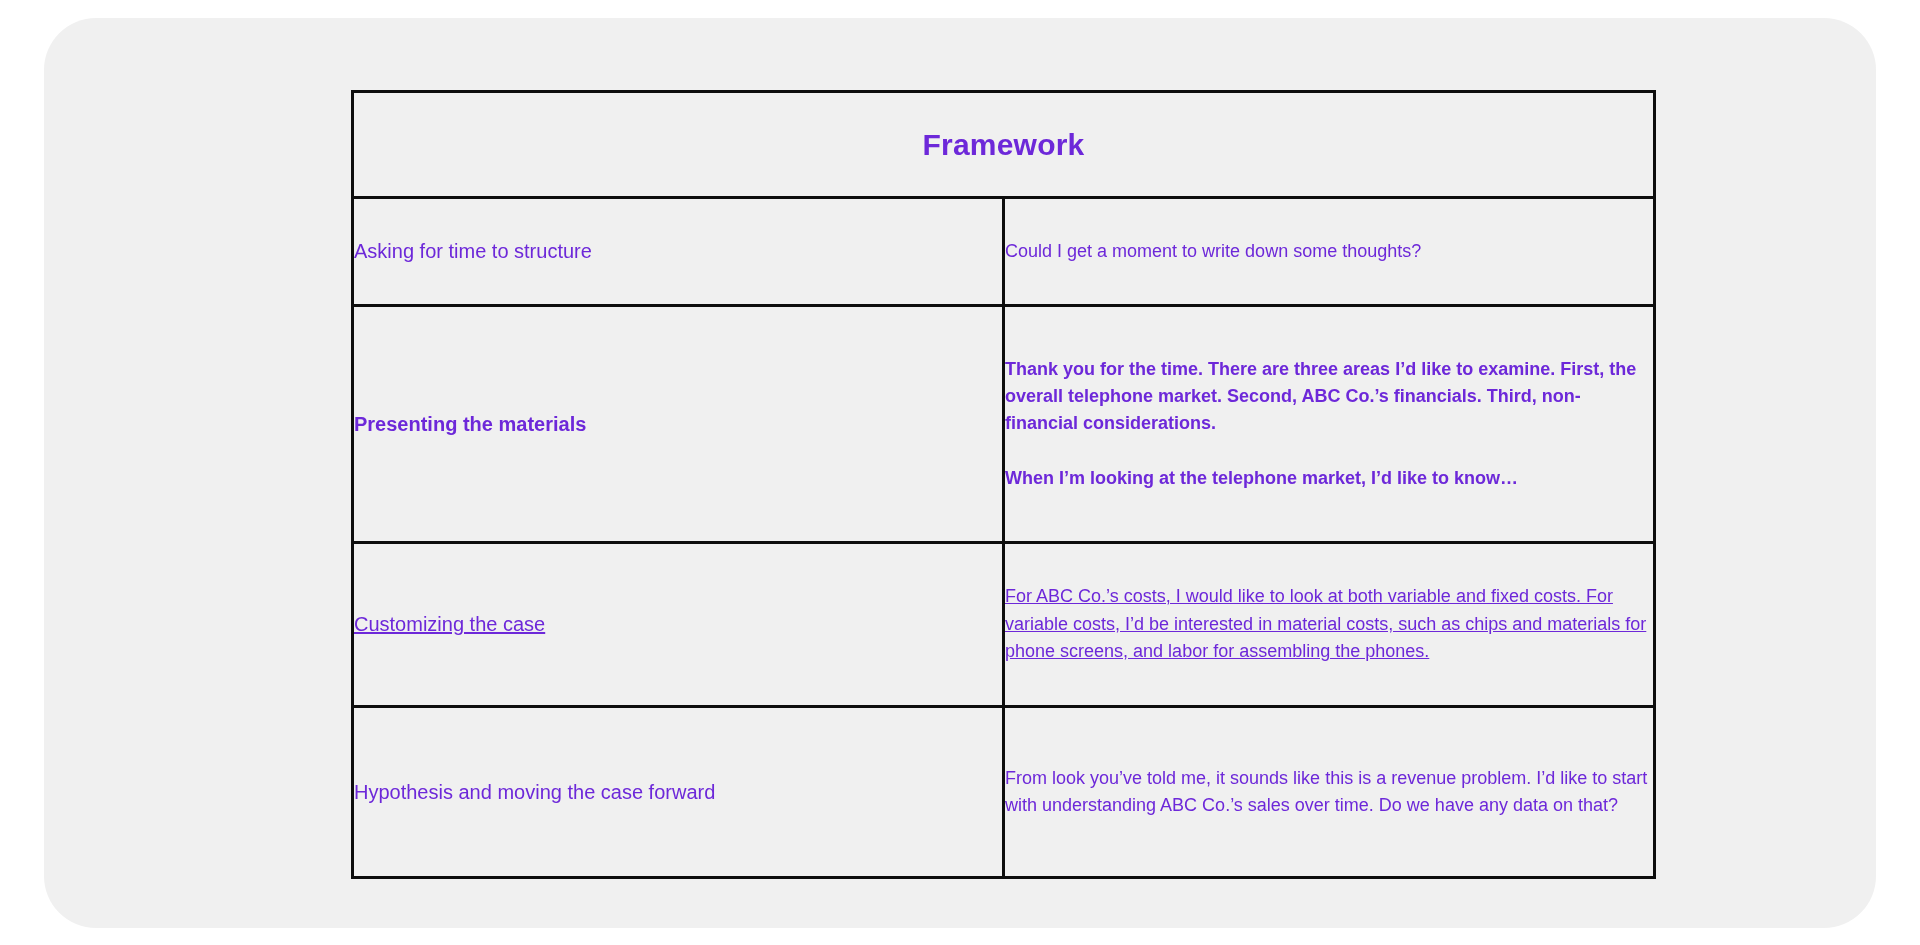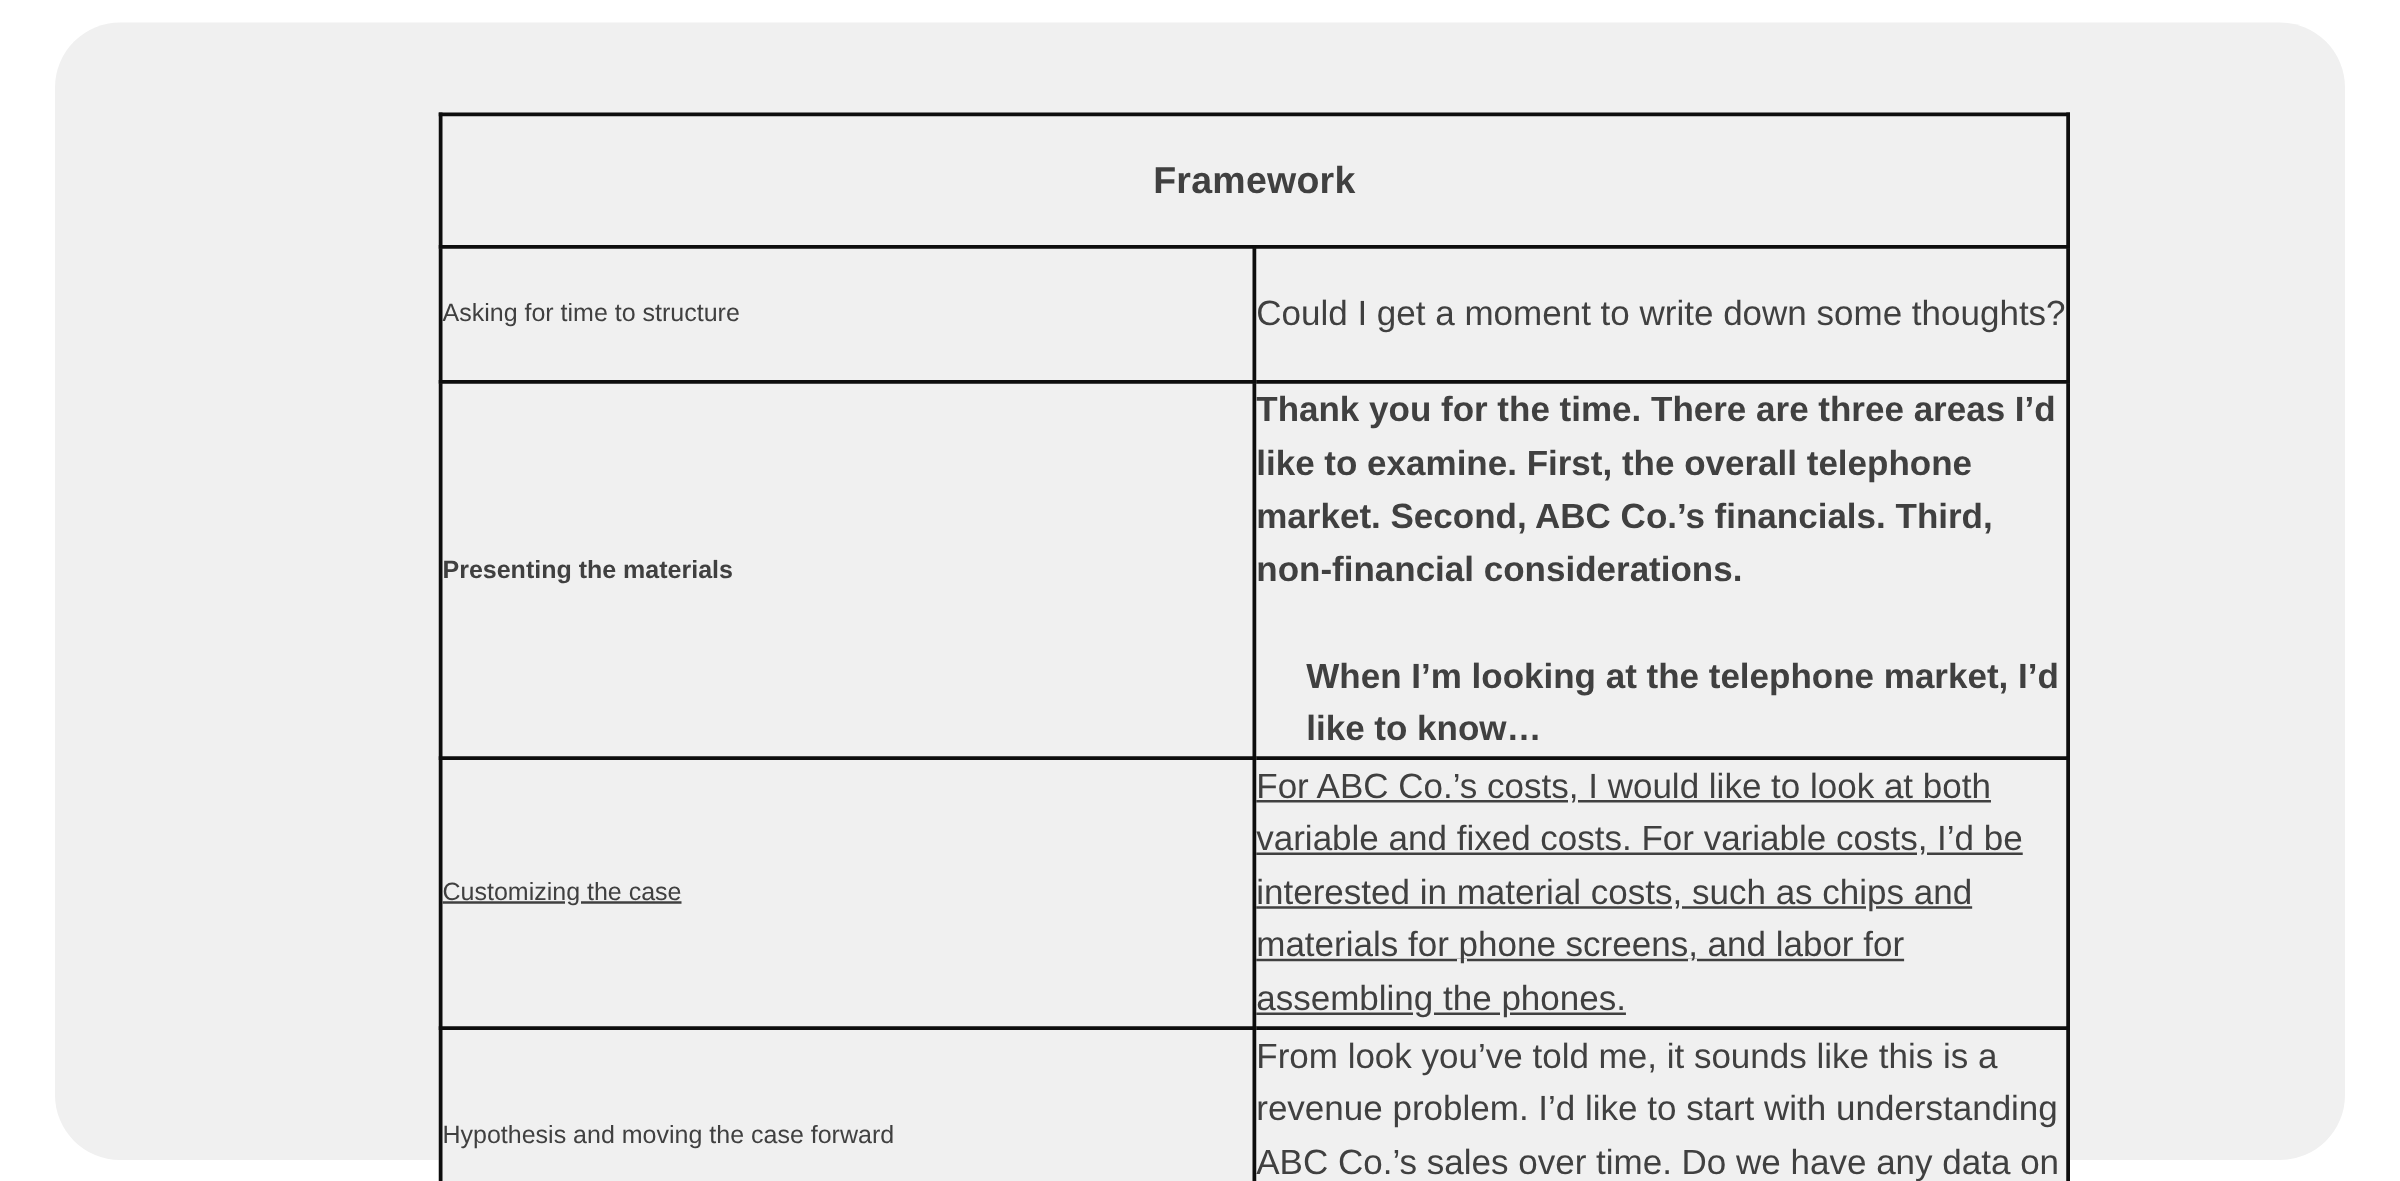--- a/index.html
+++ b/index.html
@@ -39,21 +39,21 @@
     border-collapse: collapse;
     table-layout: fixed;
     background: #f0f0f0;
   }
 
   #framework-table td,
   #framework-table th {
     border: 3px solid #0d0d0d;
     background: #f0f0f0;
     padding: 0;
-    color: #404040;
+    color: #6d28d9;
   }
 
   .header-cell {
     height: 106px;
     text-align: center;
     vertical-align: middle;
     font-size: 30px;
     font-weight: bold;
     letter-spacing: 0.2px;
     color: #0d0d0d;
@@ -64,31 +64,30 @@
     vertical-align: middle;
     padding: 6px 0 6px 9px;
     font-size: 20px;
     line-height: 1.52;
     font-weight: normal;
   }
 
   .detail-cell {
     vertical-align: middle;
     padding: 6px 22px 6px 12px;
-    font-size: 28px;
+    font-size: 18px;
     line-height: 1.52;
     font-weight: normal;
   }
 
   .detail-cell p {
     margin: 0;
   }
   .detail-cell p + p {
     margin-top: 1.52em;
-    padding-left: 40px;
   }
 
   .row-1 td { height: 108px; }
   .row-2 td { height: 237px; font-weight: bold; }
   .row-3 td { height: 164px; text-decoration: underline; }
   .row-4 td { height: 171px; }
 </style>
 </head>
 <body>
 

